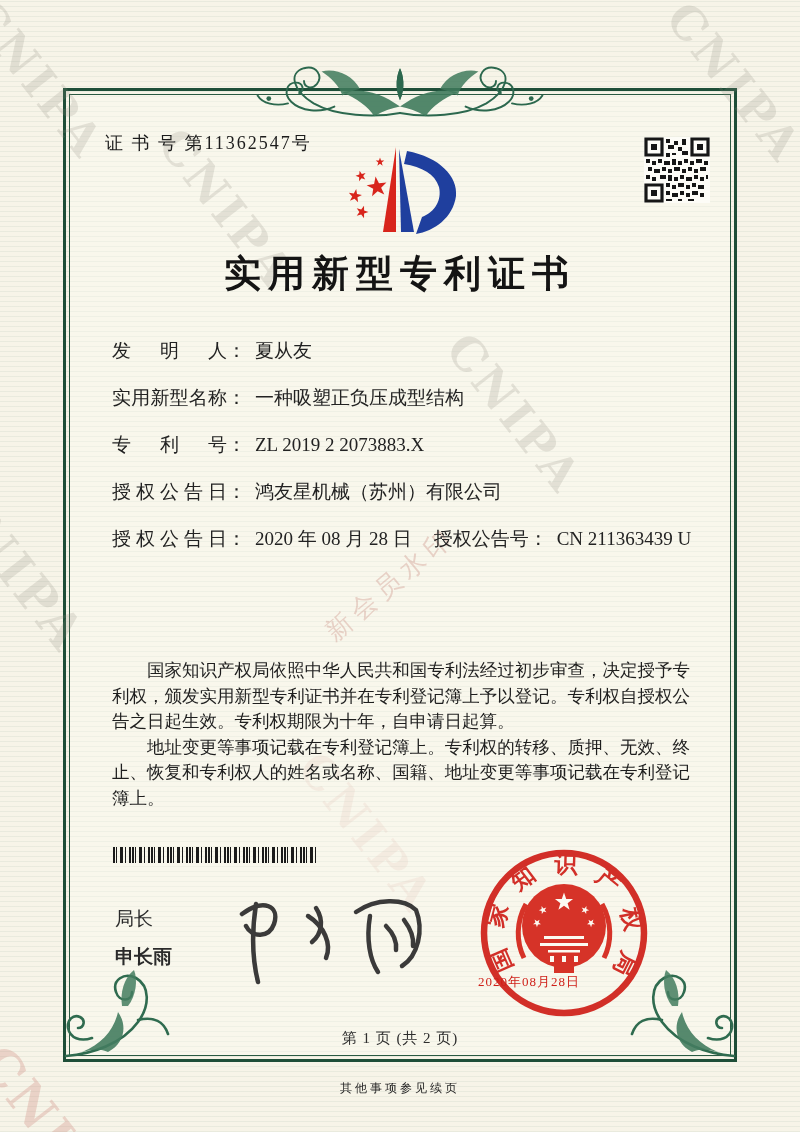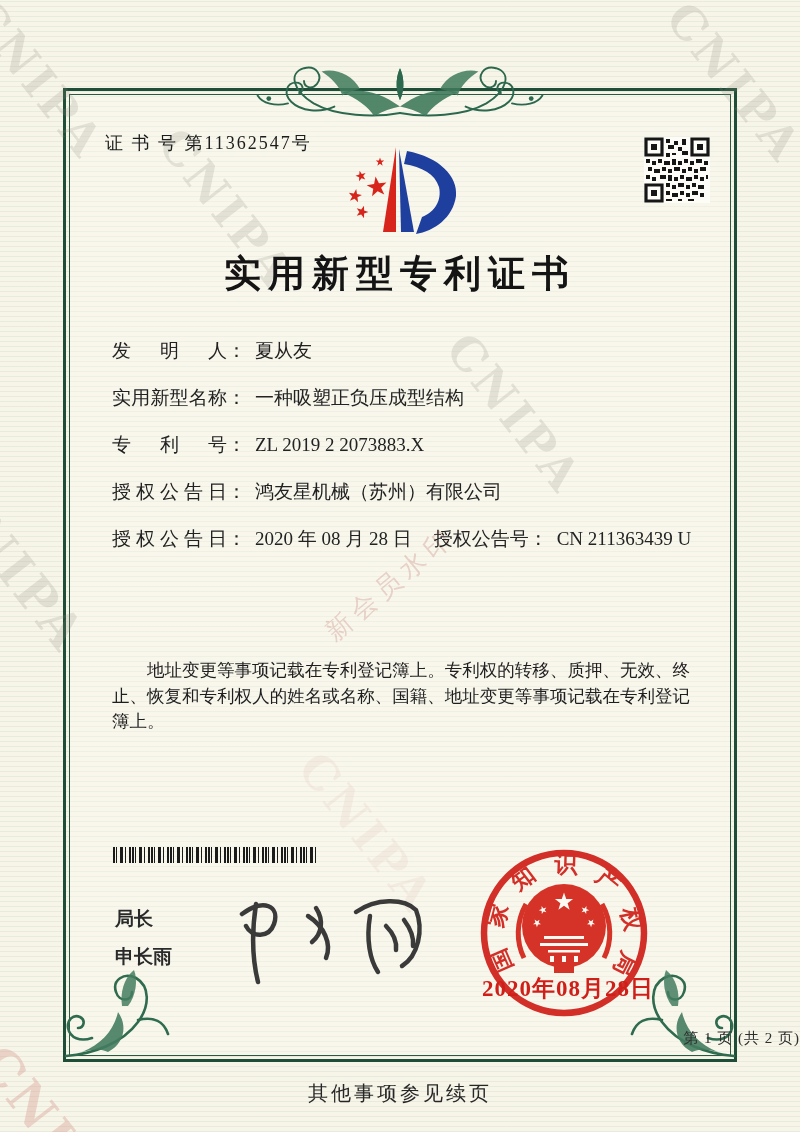--- a/index.html
+++ b/index.html
@@ -75,43 +75,43 @@
         #1b1b1b 0 2px, transparent 2px 3px,
         #1b1b1b 3px 4px, transparent 4px 7px,
         #1b1b1b 7px 10px, transparent 10px 12px,
         #1b1b1b 12px 13px, transparent 13px 16px,
         #1b1b1b 16px 18px, transparent 18px 19px);
   }
   
   .sig-title{
     position:absolute;left:115px;top:906px;z-index:4;
     font-family:"Liberation Sans","DejaVu Sans",sans-serif;
-    font-size:19px;font-weight:bold;color:#2a2a2a;
+    font-size:19px;font-weight:normal;color:#2a2a2a;
   }
   .sig-name{
     position:absolute;left:115px;top:944px;z-index:4;
     font-family:Liberation Mono, monospace;
     font-size:19px;font-weight:bold;color:#2a2a2a;
   }
   .sig-hand{position:absolute;left:212px;top:882px;z-index:4;}
   
   .seal{position:absolute;left:470px;top:838px;z-index:5;}
   .seal-date{
     position:absolute;left:478px;top:973px;width:176px;z-index:6;
-    text-align:right;font-size:23px;font-weight:bold;
+    text-align:left;font-size:13px;font-weight:normal;
     color:#cf1f18;letter-spacing:1px;
   }
   
   .page-info{
     position:absolute;left:0;top:1029px;width:100%;z-index:4;
-    text-align:right;font-size:15px;color:#2e2e2e;letter-spacing:1px;
+    text-align:center;font-size:15px;color:#2e2e2e;letter-spacing:1px;
   }
   .cont-note{
     position:absolute;left:0;top:1080px;width:100%;z-index:4;
-    text-align:center;font-size:20px;color:#262626;letter-spacing:3px;
+    text-align:center;font-size:12px;color:#262626;letter-spacing:3px;
   }
 </style>
 </head>
 <body>
 
 <div class="page">
 
   <div class="wm" style="left:0px;top:-12px;">CNIPA</div>
   <div class="wm" style="left:190px;top:118px;">CNIPA</div>
   <div class="wm" style="left:478px;top:323px;">CNIPA</div>
@@ -213,20 +213,21 @@
       <span class="g1">
         <span class="flabel">授权公告日</span><span class="fcolon">：</span><span>2020 年 08 月 28 日</span>
       </span>
       <span class="g2">
         <span>授权公告号</span><span class="fcolon">：</span><span>CN 211363439 U</span>
       </span>
     </div>
   </div>
 
   <div class="body-text">
+    <p>国家知识产权局依照中华人民共和国专利法经过初步审查，决定授予专利权，颁发实用新型专利证书并在专利登记簿上予以登记。专利权自授权公告之日起生效。专利权期限为十年，自申请日起算。</p>
     <p>地址变更等事项记载在专利登记簿上。专利权的转移、质押、无效、终止、恢复和专利权人的姓名或名称、国籍、地址变更等事项记载在专利登记簿上。</p>
   </div>
 
   <div class="barcode"></div>
 
   <div class="sig-title">局长</div>
   <div class="sig-name">申长雨</div>
   <svg class="sig-hand" width="215" height="108" viewBox="0 0 215 108">
     <g fill="none" stroke="#2b2b2b" stroke-width="4.5" stroke-linecap="round" opacity=".92">
       <path d="M44,22 C40,48 40,76 46,100"></path>

